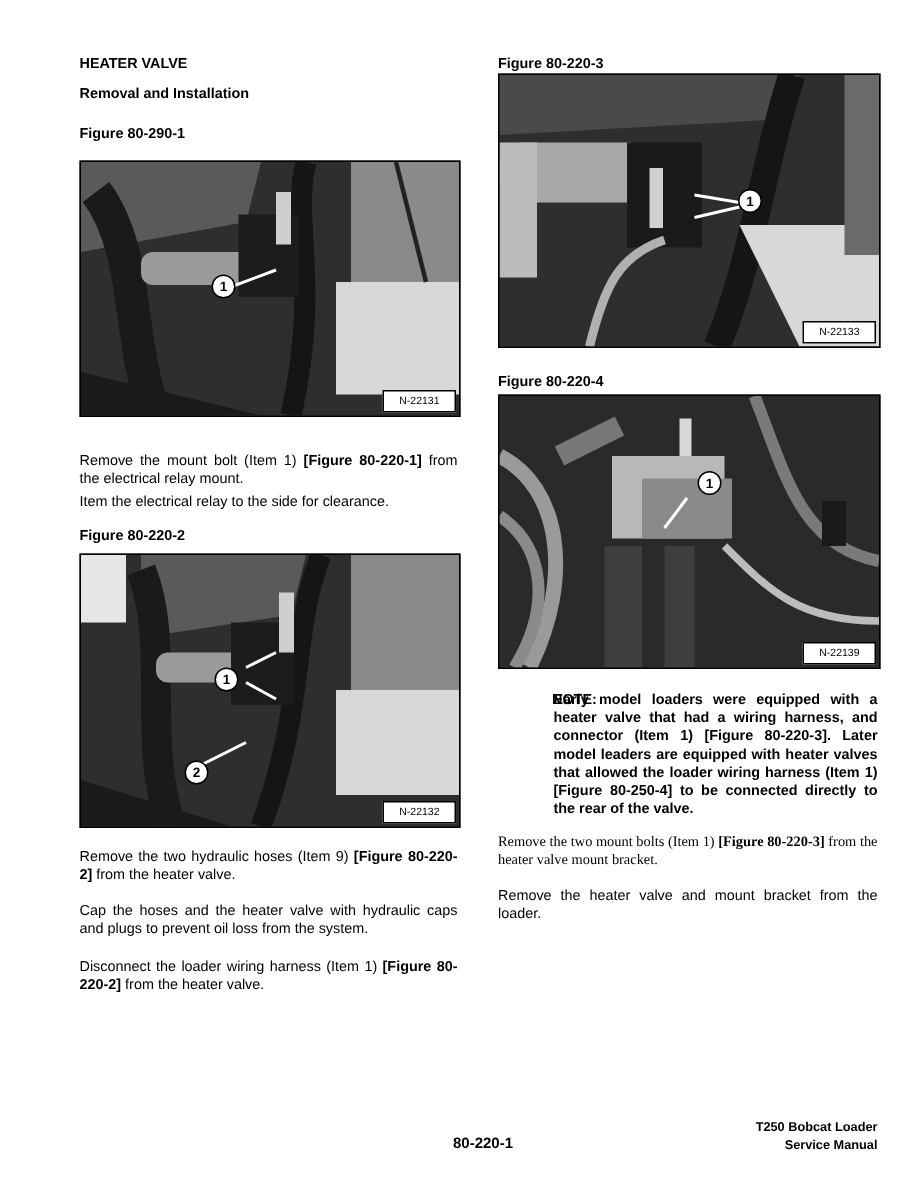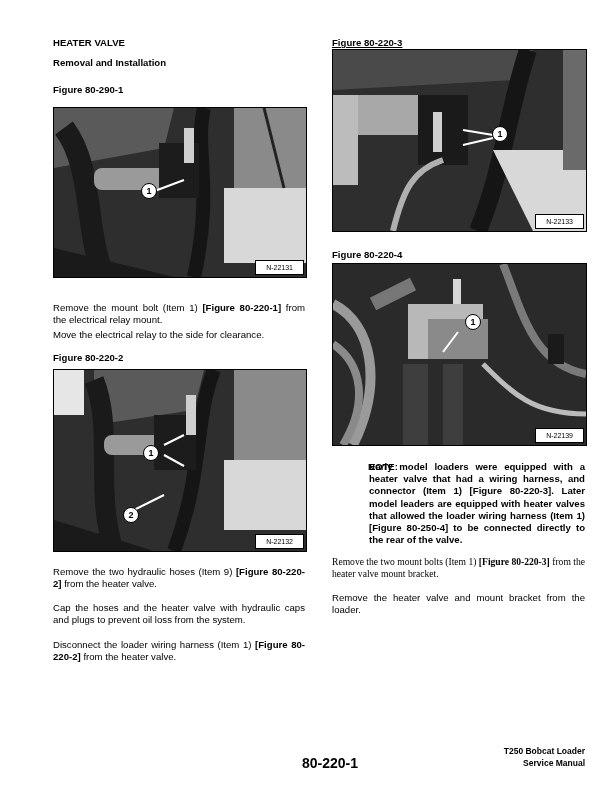--- a/index.html
+++ b/index.html
@@ -38,21 +38,21 @@
     <line x1="210" y1="0" x2="230" y2="80" stroke="#222" stroke-width="3"></line>
     <line x1="98" y1="84" x2="130" y2="72" stroke="#fff" stroke-width="2"></line>
   </svg>
   <div class="callout" style="left:87px;top:75px;">1</div>
   <div class="tag">N-22131</div>
 </div>
 
 <div class="abs p" style="left:53px;top:302px;width:252px;">
   <span>Remove the mount bolt (Item 1) </span><b>[Figure 80-220-1]</b><span> from the electrical relay mount.</span>
 </div>
-<div class="abs p" style="left:53px;top:329px;width:252px;">Move the electrical relay to the side for clearance.</div>
+<div class="abs p" style="left:53px;top:329px;width:252px;">Item the electrical relay to the side for clearance.</div>
 <div class="abs h" style="left:53px;top:352px;">Figure 80-220-2</div>
 
 <div class="photo" style="left:53px;top:369px;width:252px;height:181px;">
   <svg viewBox="0 0 252 181" preserveAspectRatio="none">
     <rect width="252" height="181" fill="#2e2e2e"></rect>
     <rect x="0" y="0" width="30" height="45" fill="#e6e6e6"></rect>
     <path d="M40 0 L150 0 L140 40 L40 55 Z" fill="#5a5a5a"></path>
     <rect x="180" y="0" width="72" height="95" fill="#8a8a8a"></rect>
     <rect x="170" y="90" width="82" height="70" fill="#d8d8d8"></rect>
     <path d="M40 10 C60 60 40 120 60 181" stroke="#1a1a1a" stroke-width="20" fill="none"></path>
@@ -71,21 +71,21 @@
 </div>
 
 <div class="abs p" style="left:53px;top:566px;width:252px;">
   <span>Remove the two hydraulic hoses (Item 9) </span><b>[Figure 80-220-2]</b><span> from the heater valve.</span>
 </div>
 <div class="abs p" style="left:53px;top:602px;width:252px;">Cap the hoses and the heater valve with hydraulic caps and plugs to prevent oil loss from the system.</div>
 <div class="abs p" style="left:53px;top:639px;width:252px;">
   <span>Disconnect the loader wiring harness (Item 1) </span><b>[Figure 80-220-2]</b><span> from the heater valve.</span>
 </div>
 
-<div class="abs h" style="left:332px;top:37px;text-decoration:underline;">Figure 80-220-3</div>
+<div class="abs h" style="left:332px;top:37px;">Figure 80-220-3</div>
 
 <div class="photo" style="left:332px;top:49px;width:253px;height:181px;">
   <svg viewBox="0 0 253 181" preserveAspectRatio="none">
     <rect width="253" height="181" fill="#2e2e2e"></rect>
     <path d="M0 0 L200 0 L180 30 L0 40 Z" fill="#4a4a4a"></path>
     <rect x="0" y="45" width="100" height="40" rx="14" fill="#a8a8a8"></rect>
     <rect x="0" y="45" width="25" height="90" fill="#bcbcbc"></rect>
     <rect x="85" y="45" width="50" height="70" fill="#1a1a1a"></rect>
     <rect x="100" y="62" width="9" height="40" fill="#d0d0d0"></rect>
     <path d="M195 0 C175 60 170 120 145 181" stroke="#151515" stroke-width="18" fill="none"></path>
@@ -124,15 +124,15 @@
 <div class="abs" style="left:332px;top:461px;width:253px;">
   <span class="abs h" style="left:0;top:0;padding-left:36px;">NOTE:</span>
   <div class="h p" style="margin-left:37px;">Early model loaders were equipped with a heater valve that had a wiring harness, and connector (Item 1) [Figure 80-220-3]. Later model leaders are equipped with heater valves that allowed the loader wiring harness (Item 1) [Figure 80-250-4] to be connected directly to the rear of the valve.</div>
 </div>
 
 <div class="abs p" style="left:332px;top:556px;width:253px;font-family:Liberation Serif, serif;">
   <span>Remove the two mount bolts (Item 1) </span><b>[Figure 80-220-3]</b><span> from the heater valve mount bracket.</span>
 </div>
 <div class="abs p" style="left:332px;top:592px;width:253px;">Remove the heater valve and mount bracket from the loader.</div>
 
-<div class="abs h" style="left:302px;top:757px;font-size:14px;">80-220-1</div>
+<div class="abs h" style="left:302px;top:757px;font-size:10px;">80-220-1</div>
 <div class="abs h" style="right:27px;top:745px;font-size:8.5px;text-align:right;">T250 Bobcat Loader</div>
 <div class="abs h" style="right:27px;top:757px;font-size:8.5px;text-align:right;padding-left:36px;">Service Manual</div>
 
 </body></html>

